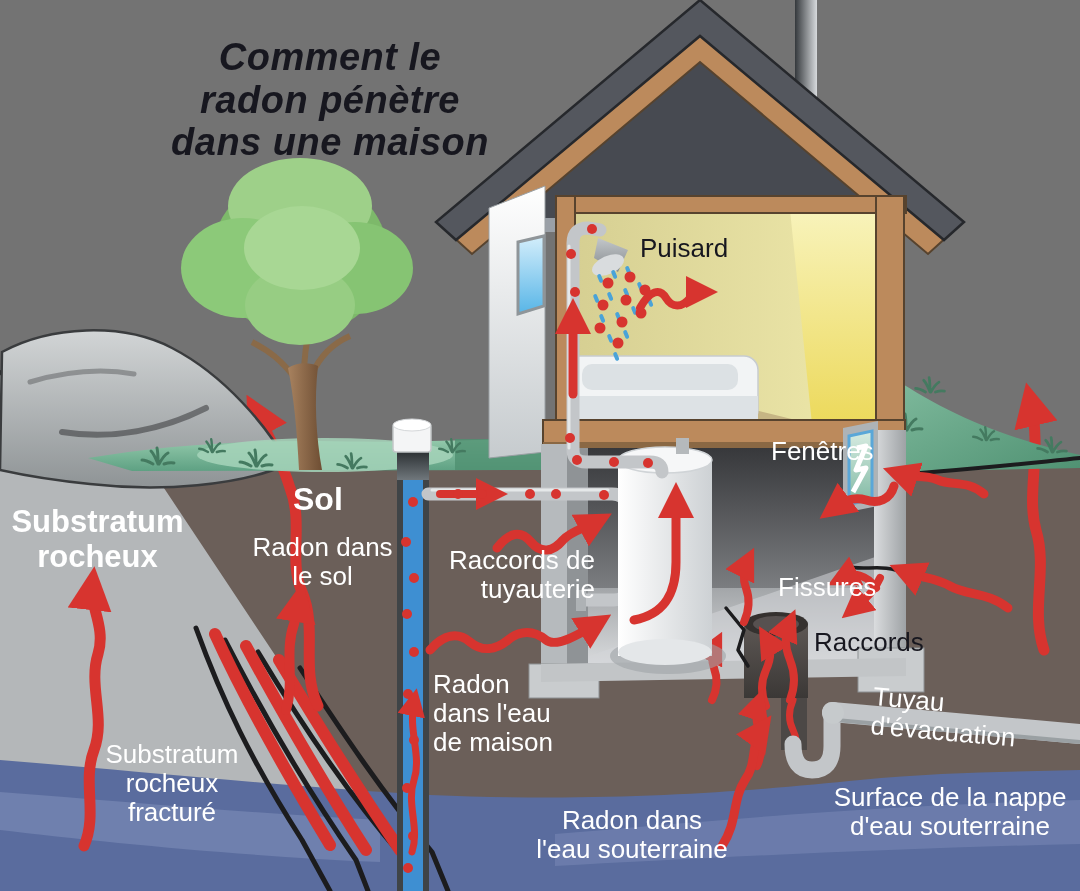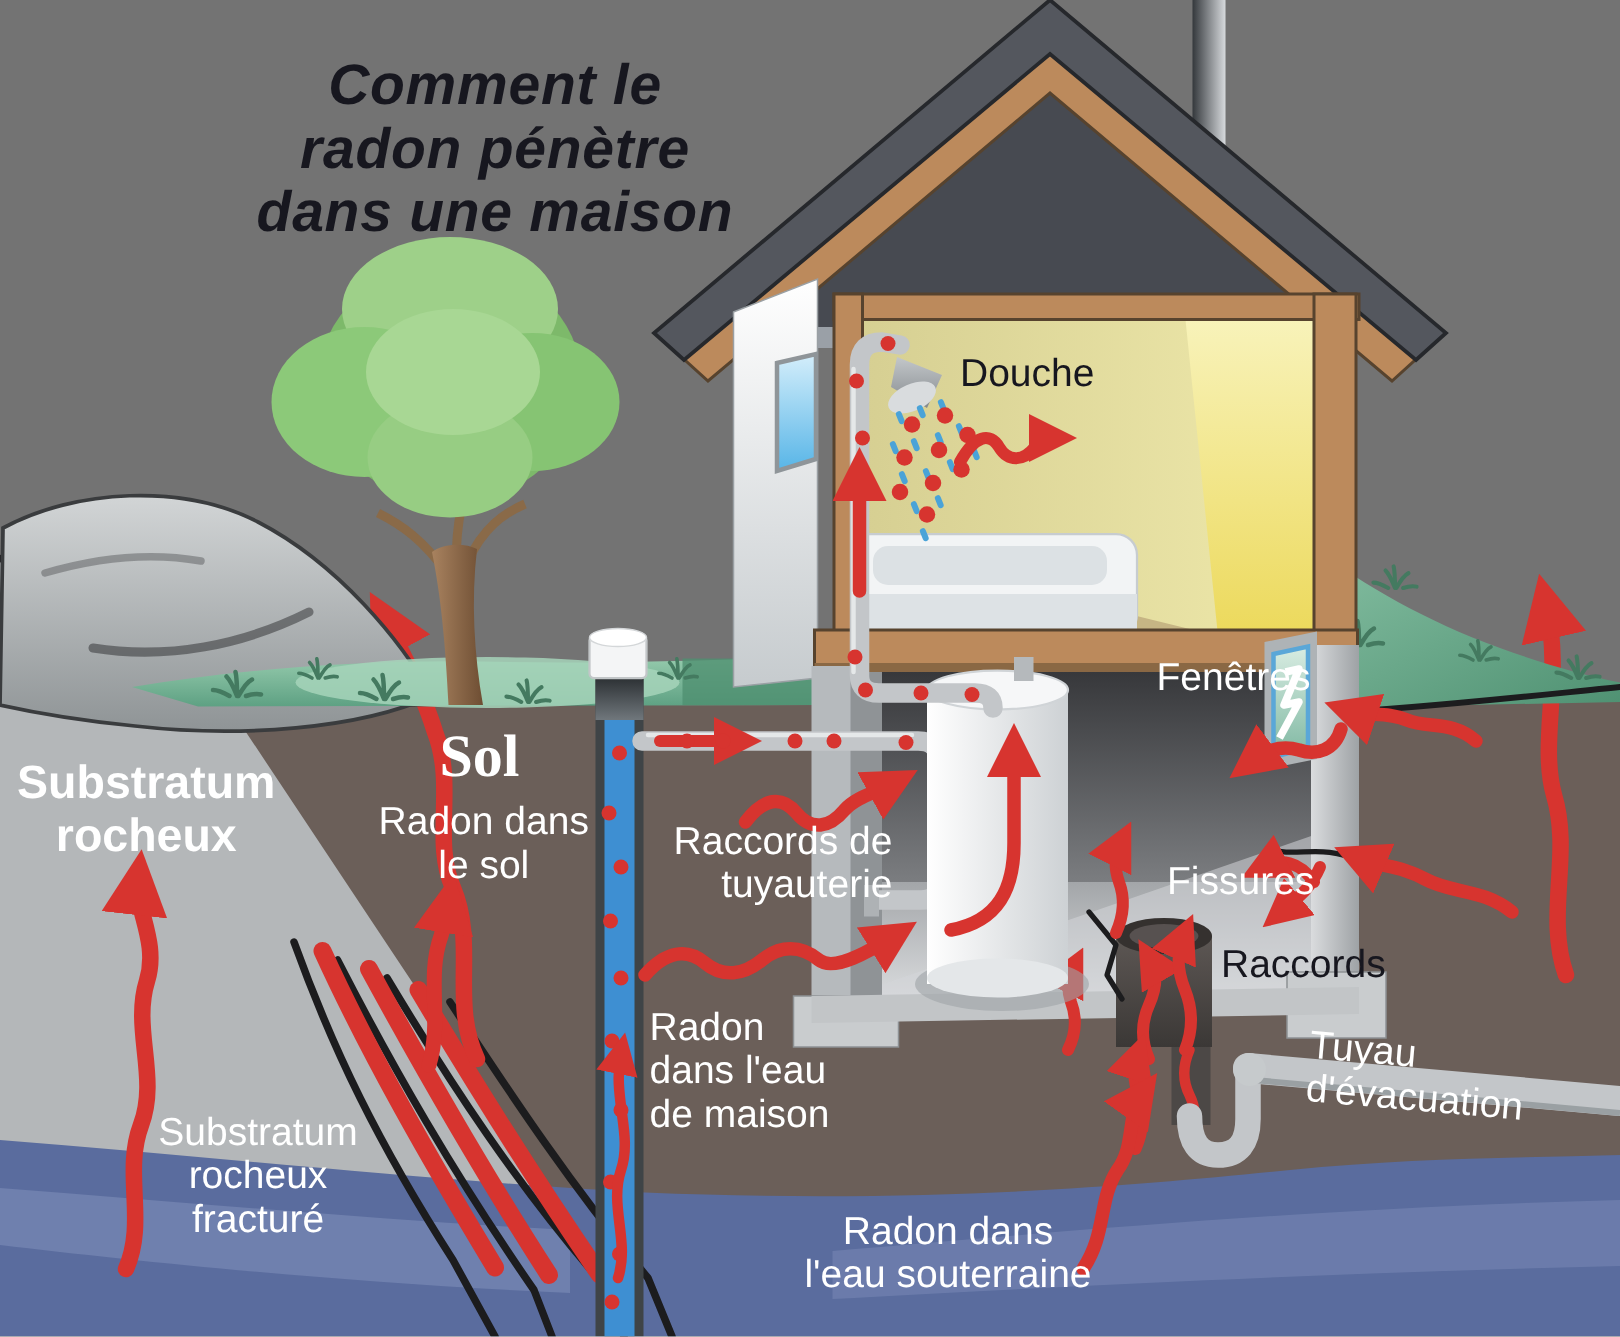--- a/index.html
+++ b/index.html
@@ -361,34 +361,36 @@
       </g>
     </g>
     <path class="st-red" stroke-width="8" marker-end="url(#ah)" d="M640,308 C650,290 660,288 666,298 C672,308 682,308 690,298 C693,294 698,292 702,292"></path>
   </g>
 </svg>
 
 <div id="title">Comment le
 radon pénètre
 dans une maison</div>
 
-<div class="lbl dark" style="left:640px;top:234px;">Douche</div>
+<div class="lbl dark" style="left:640px;top:234px;">Puisard</div>
 <div class="lbl" style="left:742px;top:437px;margin-left:29px;">Fenêtres</div>
 <div class="lbl" style="left:778px;top:526px;margin-top:47px;">Fissures</div>
 <div class="lbl dark" style="left:814px;top:628px;">Raccords</div>
 <div class="lbl bold center" style="left:0;top:505px;width:195px;font-size:31px;">Substratum
 rocheux</div>
-<div class="lbl bold" style="left:293px;top:482px;font-size:40px;font-family:Liberation Serif, serif;">Sol</div>
+<div class="lbl bold" style="left:293px;top:482px;font-size:32px;">Sol</div>
 <div class="lbl center" style="left:235px;top:533px;width:175px;">Radon dans
 le sol</div>
 <div class="lbl right" style="left:415px;top:546px;width:148px;margin-left:32px;">Raccords de
 tuyauterie</div>
 <div class="lbl" style="left:433px;top:670px;">Radon
 dans l'eau
 de maison</div>
 <div class="lbl center" style="left:82px;top:740px;width:180px;">Substratum
 rocheux
 fracturé</div>
 <div class="lbl center" style="left:518px;top:806px;width:228px;">Radon dans
 l'eau souterraine</div>
 <div class="lbl" style="left:872px;top:682px;transform:rotate(5deg);transform-origin:left center;">Tuyau d'évacuation</div>
+<div class="lbl center" style="left:826px;top:783px;width:248px;">Surface de la nappe
+d'eau souterraine</div>
 
 </div>
 
 </body></html>

